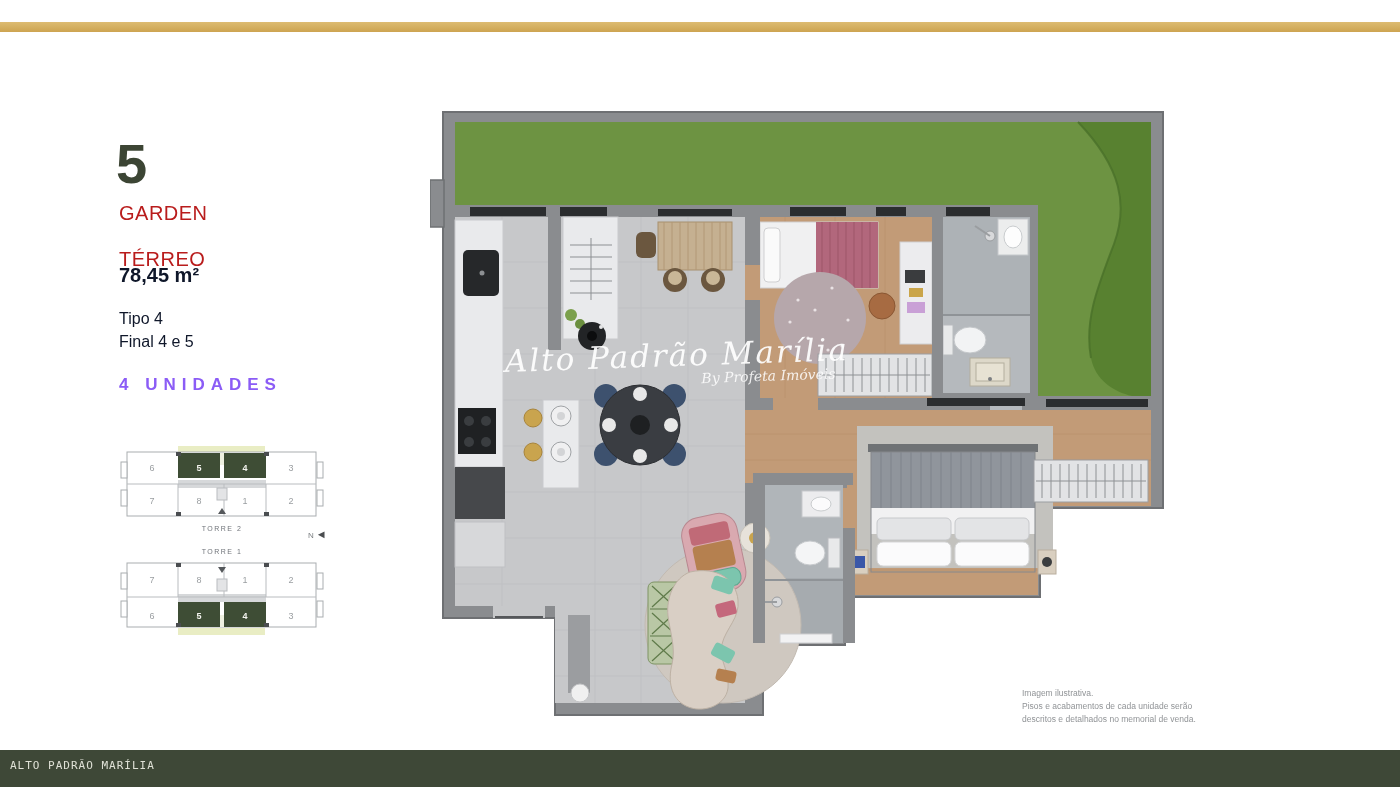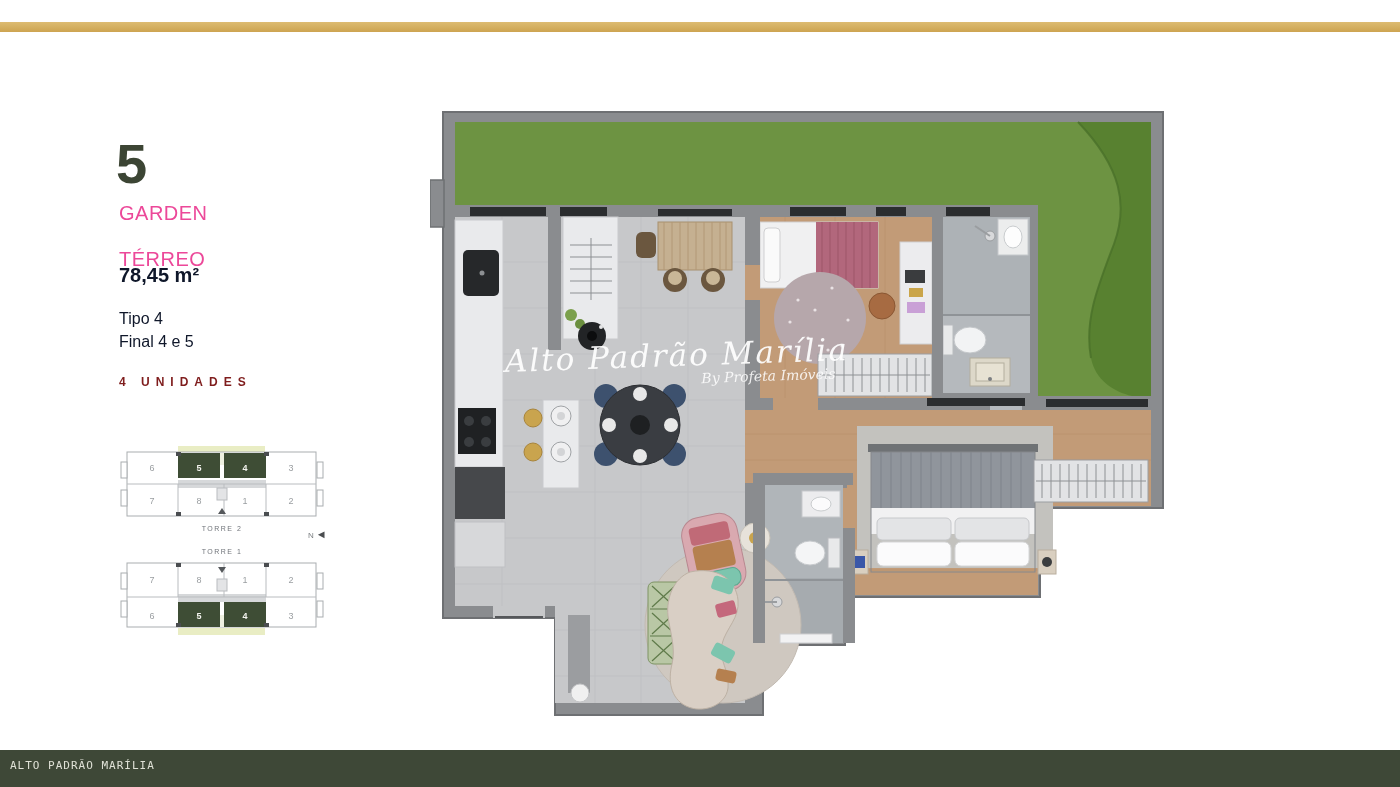--- a/index.html
+++ b/index.html
@@ -9,24 +9,24 @@
 
   
   .top-bar{position:absolute;top:22px;left:0;right:0;height:10px;
            background:linear-gradient(180deg,#ddbc72,#cda451);}
   .bottom-bar{position:absolute;top:750px;left:0;right:0;height:37px;background:#3e4837;
               color:#dfe1d6;font-family:"DejaVu Sans Mono",monospace;font-size:11px;
               letter-spacing:1px;padding:9px 0 0 10px;box-sizing:border-box;}
 
   
   .unit-number{left:116px;top:136px;font-size:56px;font-weight:bold;color:#3c4534;line-height:1;}
-  .type-line{left:119px;font-size:20px;color:#ec4899;letter-spacing:.5px;}
+  .type-line{left:119px;font-size:20px;color:#b91c1c;letter-spacing:.5px;}
   .area{left:119px;top:264px;font-size:20px;font-weight:bold;color:#0f172a;}
   .tipo-line{left:119px;font-size:16px;color:#0f172a;}
-  .units-count{left:119px;top:375px;font-size:12px;font-weight:bold;letter-spacing:6px;color:#7f1d1d;}
+  .units-count{left:119px;top:375px;font-size:17px;font-weight:bold;letter-spacing:6px;color:#8b5cf6;}
 
   
   .keyplan{left:119px;width:206px;height:78px;}
   .keyplan svg{width:100%;height:100%;display:block;}
   .kp-label{left:119px;width:206px;text-align:center;font-size:7px;letter-spacing:1.5px;
             color:#70747a;}
   .kp-num{font-size:9px;fill:#9a9ea1;}
   .kp-num-hl{font-size:9px;fill:#f4f4ef;font-weight:bold;}
   .compass{left:308px;top:528px;font-size:8px;color:#7d8184;}
   .compass .tri{font-size:11px;color:#4a4d50;margin-left:2px;}
@@ -444,18 +444,23 @@
         <rect x="616" y="289" width="102" height="8"></rect>
       </g>
     </svg>
   </div>
 
   <div class="abs watermark">
     <div class="wm1">Alto Padrão Marília</div>
     <div class="wm2">By Profeta Imóveis</div>
   </div>
 
+  <div class="abs disclaimer">
+    <div>Imagem ilustrativa.</div>
+    <div>Pisos e acabamentos de cada unidade serão</div>
+    <div>descritos e detalhados no memorial de venda.</div>
+  </div>
 
   <div class="bottom-bar">
     <span>ALTO PADRÃO MARÍLIA</span>
   </div>
 
 </div>
 
 </body></html>

